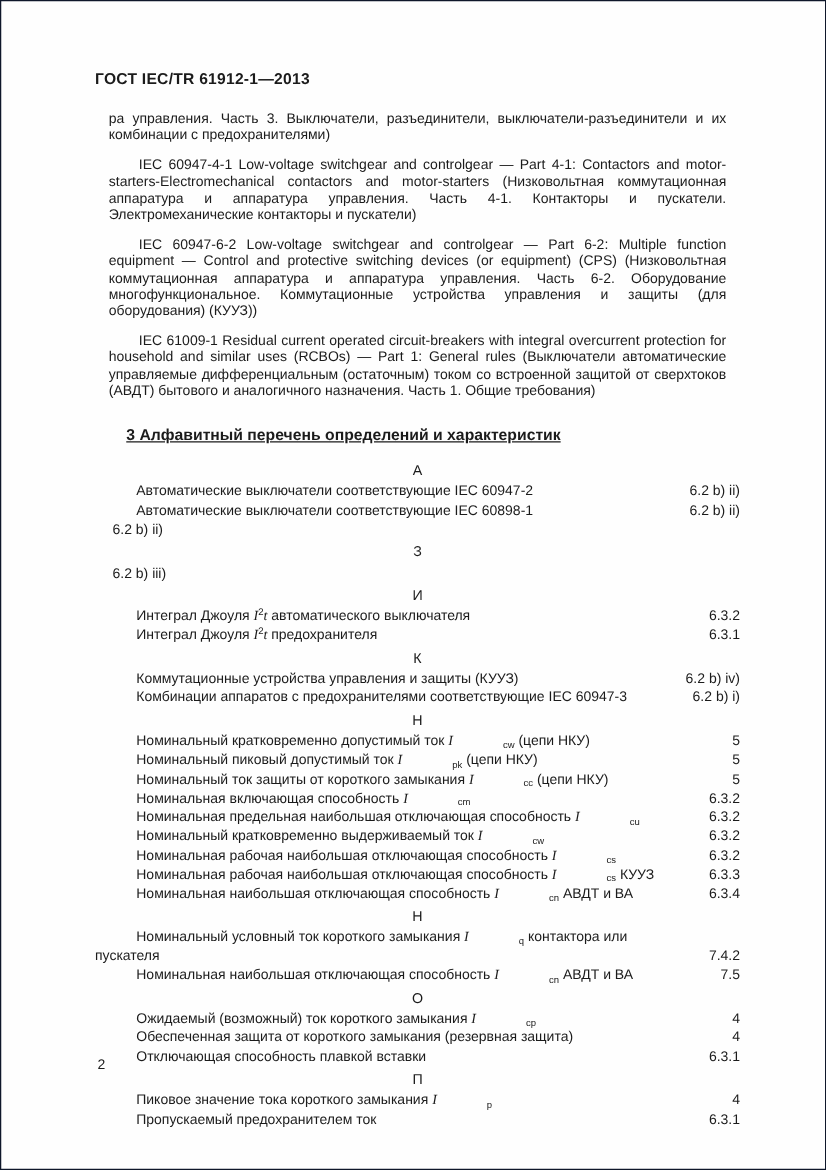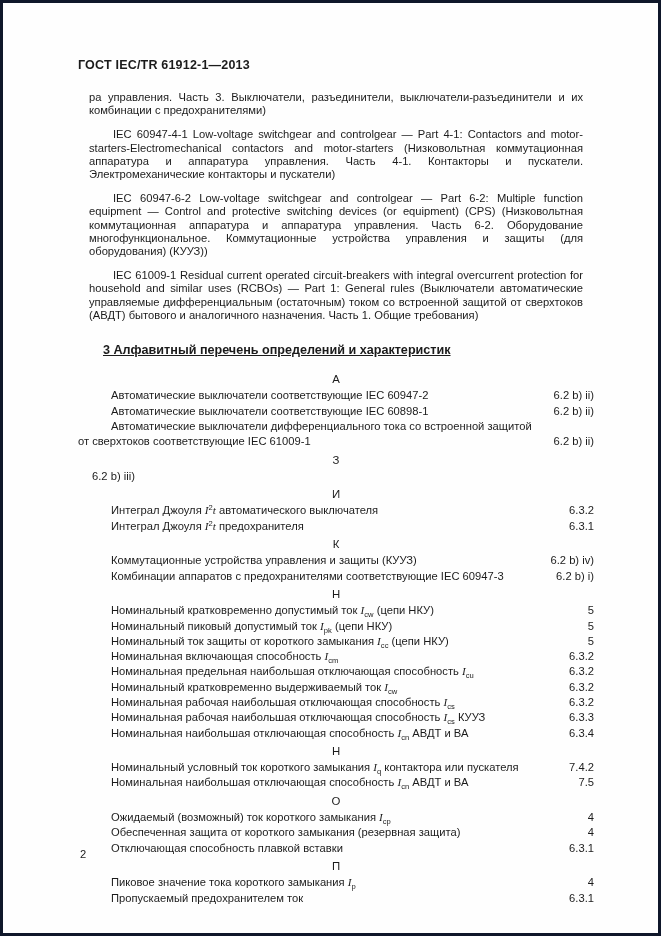--- a/index.html
+++ b/index.html
@@ -2,21 +2,21 @@
 <html lang="ru"><head>
 <meta charset="utf-8">
 <style>
   html, body { margin: 0; padding: 0; background: #ffffff; }
   .page {
     position: relative;
     width: 661px;
     height: 936px;
     box-sizing: border-box;
     background: #fefefe;
-    border: 3px solid #0f172a;
+    border: 1px solid #0f172a;
     font-family: "Liberation Sans", "DejaVu Sans", sans-serif;
     color: #1b1b1b;
     overflow: hidden;
     padding-left: 48px;
   }
   .content {
     position: absolute;
     left: 75px;
     top: 55px;
     width: 516px;
@@ -61,20 +61,21 @@
     text-align: center;
   }
   .var {
     font-family: "Liberation Serif", "DejaVu Serif", serif;
     font-style: italic;
   }
   .entry sub, .entry-text sub {
     font-size: 7.6px;
     line-height: 0;
     vertical-align: -2.5px;
+    margin-left: 40px;
   }
   .entry sup, .entry-text sup {
     font-size: 7.6px;
     line-height: 0;
     vertical-align: 4px;
   }
   .page-number {
     position: absolute;
     left: 77px;
     top: 845px;
@@ -101,21 +102,20 @@
         <div class="group-letter">А</div>
         <div class="entry">
           <span class="entry-text">Автоматические выключатели соответствующие IEC 60947-2</span>
           <span class="entry-ref">6.2 b) ii)</span>
         </div>
         <div class="entry">
           <span class="entry-text">Автоматические выключатели соответствующие IEC 60898-1</span>
           <span class="entry-ref">6.2 b) ii)</span>
         </div>
         <div class="entry">
-          <span class="entry-text">Автоматические выключатели дифференциального тока со встроенной защитой от сверхтоков соответствующие IEC 61009-1</span>
           <span class="entry-ref">6.2 b) ii)</span>
         </div>
         <div class="group-letter">З</div>
         <div class="entry">
           <span class="entry-ref">6.2 b) iii)</span>
         </div>
         <div class="group-letter">И</div>
         <div class="entry">
           <span class="entry-text">Интеграл Джоуля <i class="var">I</i><sup>2</sup><i class="var">t</i> автоматического выключателя</span>
           <span class="entry-ref">6.3.2</span>

